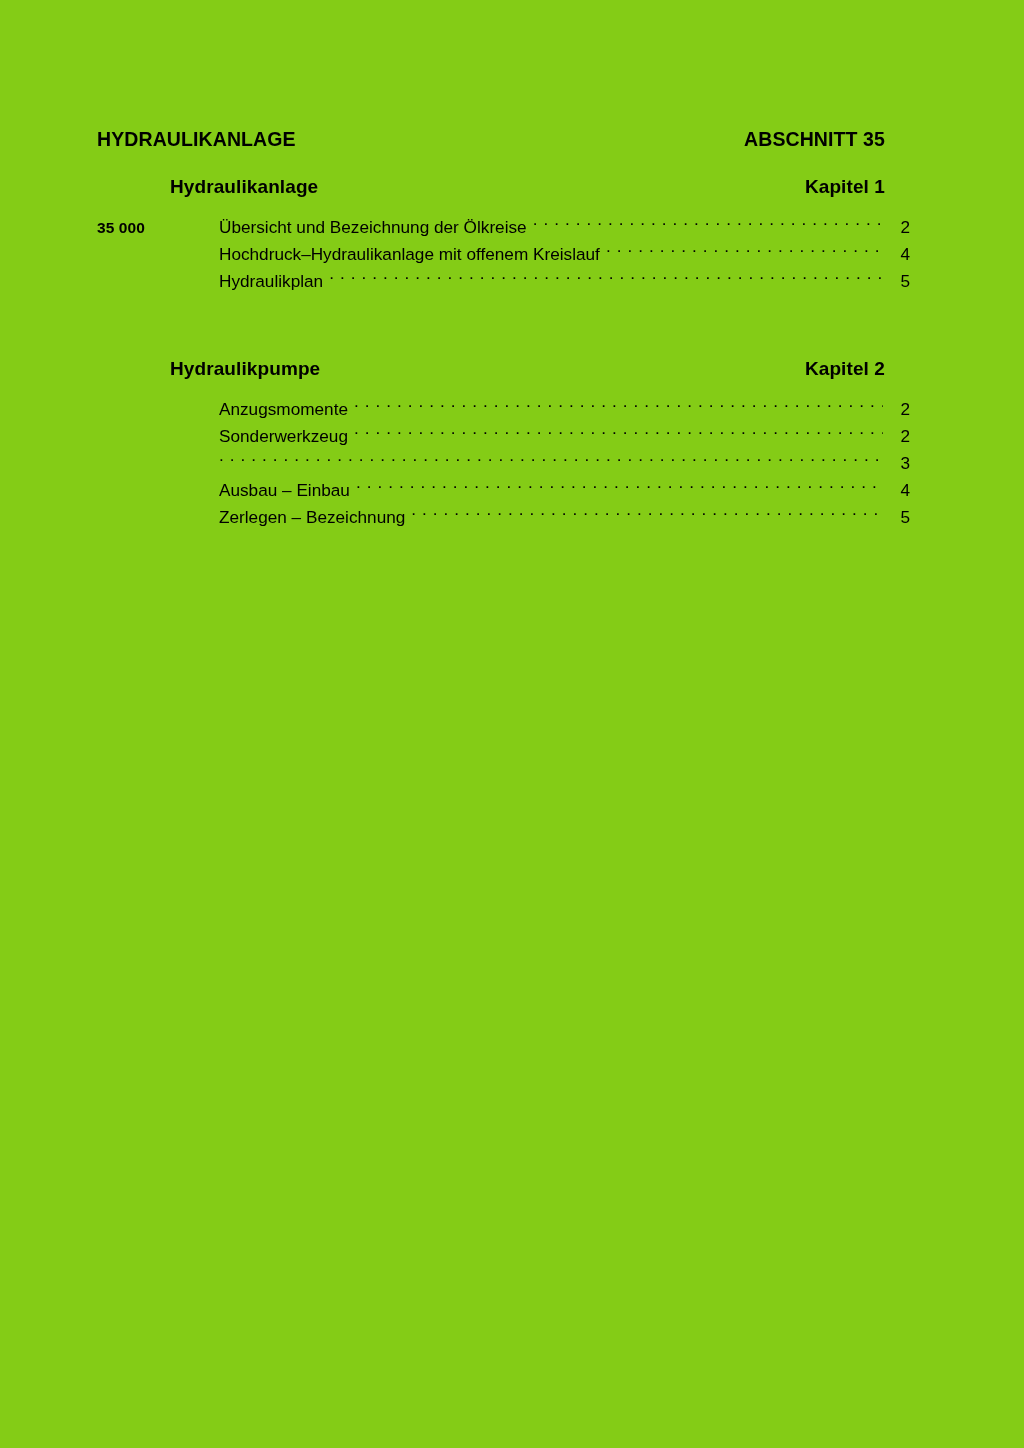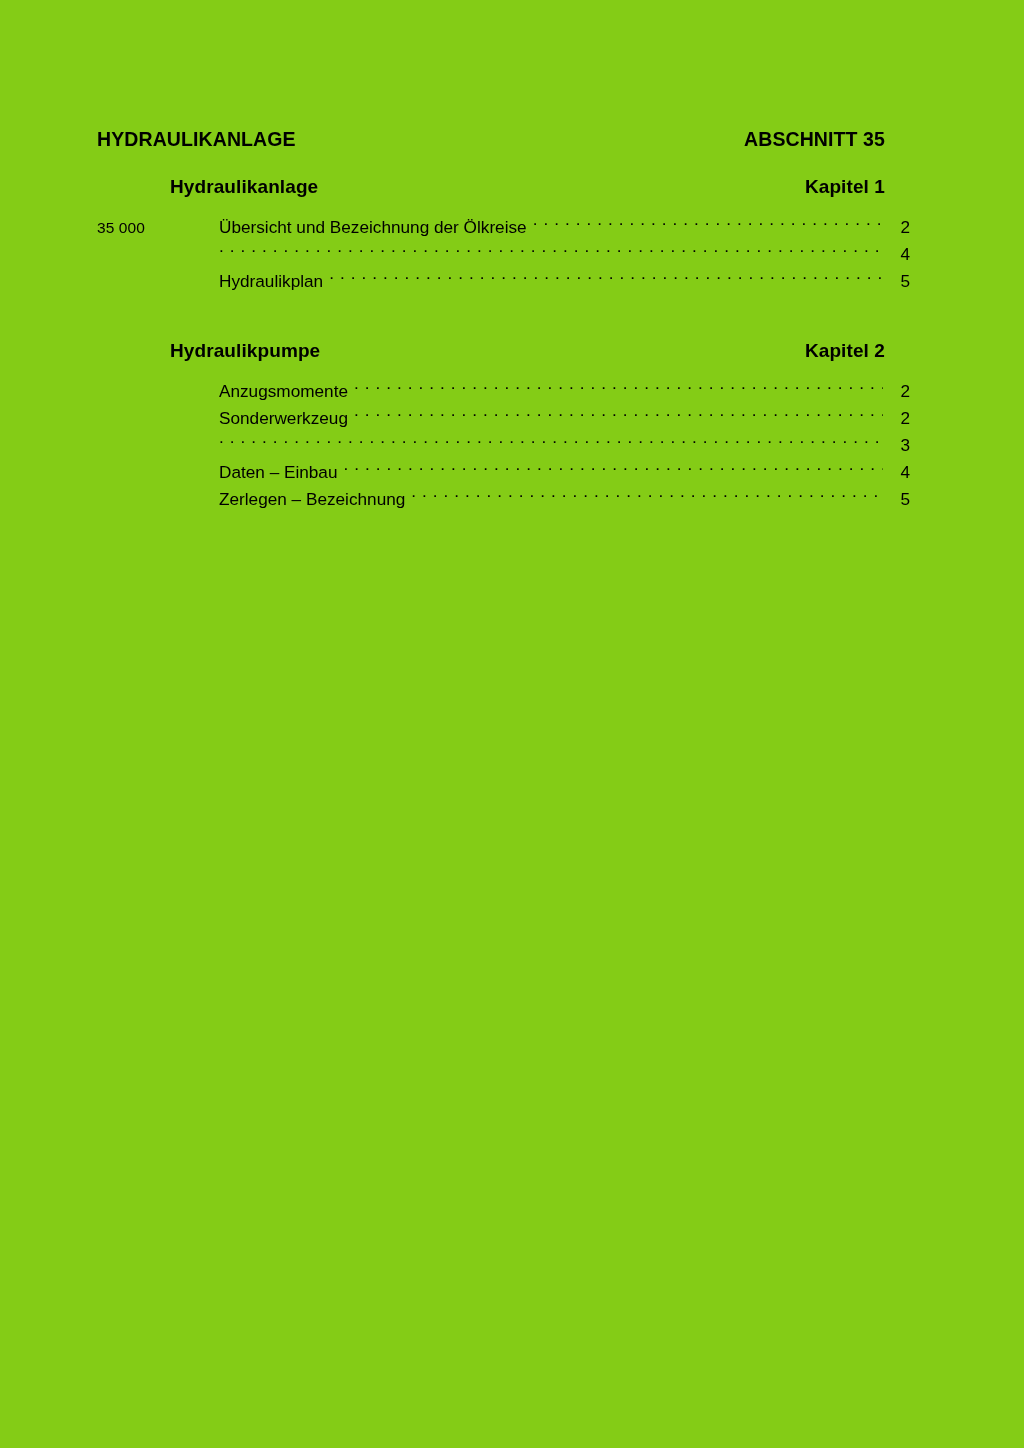--- a/index.html
+++ b/index.html
@@ -40,21 +40,21 @@
     align-items: baseline;
     font-size: 19.5px;
     font-weight: bold;
     letter-spacing: 0.1px;
     padding-right: 25px;  
     margin-bottom: 25px;
   }
 
   
   .chapter { margin: 0; }
-  .chapter + .chapter { margin-top: 45px; }
+  .chapter + .chapter { margin-top: 63px; }
 
   .chapter-head {
     display: flex;
     justify-content: space-between;
     align-items: baseline;
     font-size: 19px;
     font-weight: bold;
     letter-spacing: 0.1px;
     margin-left: 73px;      
     padding-right: 25px;    
@@ -73,21 +73,21 @@
     font-size: 17.2px;
     line-height: 27px;
     white-space: nowrap;
   }
 
   
   .entry-code {
     width: 122px;
     flex: 0 0 122px;
     font-size: 15.5px;
-    font-weight: normal;
+    font-weight: bold;
     letter-spacing: 0.1px;
   }
 
   .entry-title {
     flex: 0 0 auto;
     padding-right: 6px;
   }
 
   .entry-leader {
     flex: 1 1 auto;
@@ -134,20 +134,21 @@
 
         <div class="entry">
           <span class="entry-code">35 000</span>
           <span class="entry-title">Übersicht und Bezeichnung der Ölkreise</span>
           <span class="entry-leader"></span>
           <span class="entry-page">2</span>
         </div>
 
         <div class="entry">
           <span class="entry-code"></span>
+          <span class="entry-title">Hochdruck–Hydraulikanlage mit offenem Kreislauf</span>
           <span class="entry-leader"></span>
           <span class="entry-page">4</span>
         </div>
 
         <div class="entry">
           <span class="entry-code"></span>
           <span class="entry-title">Hydraulikplan</span>
           <span class="entry-leader"></span>
           <span class="entry-page">5</span>
         </div>
@@ -179,21 +180,21 @@
         </div>
 
         <div class="entry">
           <span class="entry-code"></span>
           <span class="entry-leader"></span>
           <span class="entry-page">3</span>
         </div>
 
         <div class="entry">
           <span class="entry-code"></span>
-          <span class="entry-title">Daten – Einbau</span>
+          <span class="entry-title">Ausbau – Einbau</span>
           <span class="entry-leader"></span>
           <span class="entry-page">4</span>
         </div>
 
         <div class="entry">
           <span class="entry-code"></span>
           <span class="entry-title">Zerlegen – Bezeichnung</span>
           <span class="entry-leader"></span>
           <span class="entry-page">5</span>
         </div>

